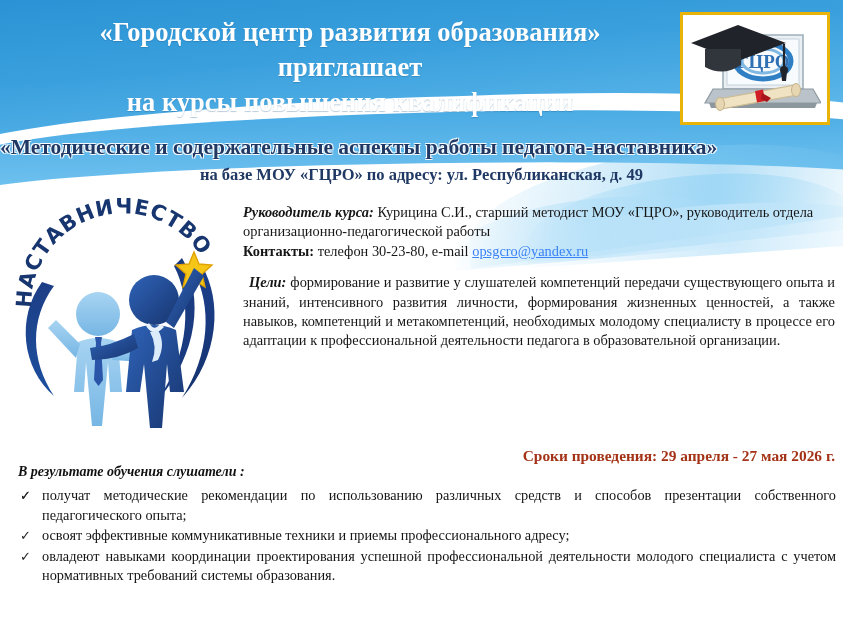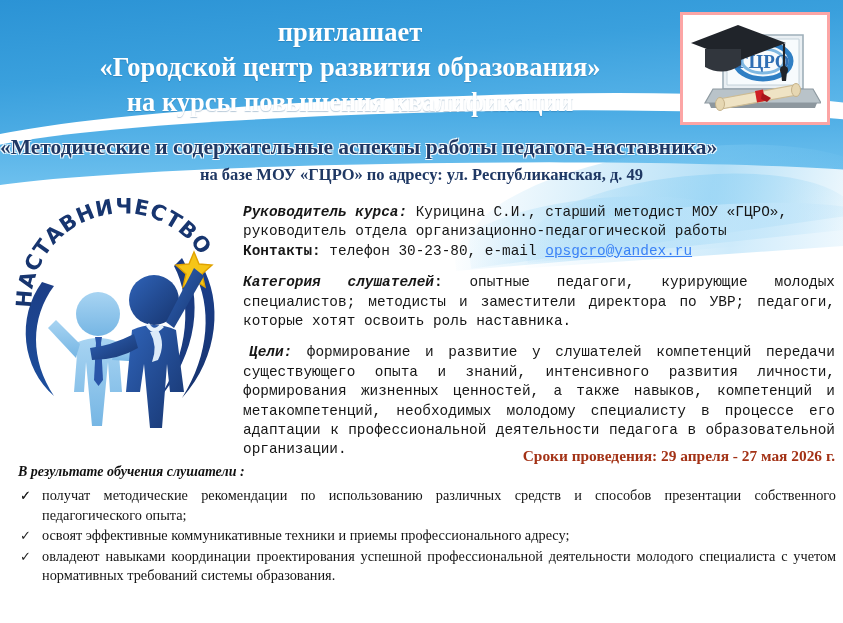--- a/index.html
+++ b/index.html
@@ -95,21 +95,21 @@
     font-size:16.5px;
     line-height:22px;
     z-index:6;
   }
 
   
   .logo-box{
     position:absolute;right:13px;top:12px;
     width:144px;height:107px;
     background:#ffffff;
-    border:3px solid #fca5a5;
+    border:3px solid #eab308;
     z-index:8;
     overflow:hidden;
     text-align:center;
   }
   .logo-box svg{display:block;}
 
   
   .nastav{
     position:absolute;left:6px;top:196px;width:232px;height:232px;
     z-index:4;
@@ -120,21 +120,20 @@
   .body-col{
     position:absolute;left:243px;top:203px;width:592px;
     z-index:7;
   }
   p.block{
     margin:0 0 12px 0;
     font-size:14.4px;
     line-height:19.4px;
     color:#161616;
     text-align:justify;
-    font-family:Liberation Mono, monospace;
   }
   p.lead{ text-align:left; }
   .bi{ font-weight:bold;font-style:italic; }
   .b{ font-weight:bold; }
   a.mail{
     color:#3b82f6;text-decoration:underline;
   }
   .indent{ text-indent:6px; }
 
   .dates{
@@ -189,22 +188,22 @@
     <div class="wave-blue-2"></div>
     <div class="wave-white-2"></div>
   </div>
 
   <div class="swoosh sw1"></div>
   <div class="swoosh sw2"></div>
   <div class="swoosh sw3"></div>
   <div class="swoosh sw4"></div>
 
   <div class="title-1">
+    <div>«Городской центр развития образования»</div>
     <div>приглашает</div>
-    <div>«Городской центр развития образования»</div>
     <div>на курсы повышения квалификации</div>
   </div>
 
   <div class="title-2">«Методические и содержательные аспекты работы педагога-наставника»</div>
   <div class="title-3">на базе МОУ «ГЦРО» по адресу: ул.  Республиканская, д. 49</div>
 
   <div class="logo-box">
     <svg width="138" height="101" viewBox="0 0 138 101">
 
       <polygon points="40,20 120,20 120,74 40,74" fill="#e9eff3" stroke="#9fb0ba" stroke-width="1.6"></polygon>
@@ -288,23 +287,20 @@
     </svg>
   </div>
 
   <div class="body-col">
 
     <p class="block lead">
       <span class="bi">Руководитель курса:</span><span> Курицина С.И., старший методист МОУ «ГЦРО», руководитель отдела организационно-педагогической работы</span><br>
       <span class="b">Контакты:</span><span> телефон 30-23-80, e-mail </span><a class="mail" href="#">opsgcro@yandex.ru</a>
     </p>
 
-    <p class="block">
-      <span class="bi">Категория слушателей</span><span class="b">:</span><span>  опытные педагоги, курирующие молодых специалистов; методисты и заместители директора по УВР; педагоги, которые хотят освоить роль наставника.</span>
-    </p>
 
     <p class="block indent">
       <span class="bi">Цели:</span><span> формирование и развитие у слушателей компетенций передачи существующего опыта и знаний, интенсивного развития личности, формирования жизненных ценностей, а также навыков, компетенций и метакомпетенций, необходимых молодому специалисту в процессе его адаптации к профессиональной деятельности педагога в образовательной организации.</span>
     </p>
   </div>
 
   <div class="dates">
     <span class="it">Сроки проведения:</span><span> 29 апреля  - 27 мая 2026 г.</span>
   </div>
 

